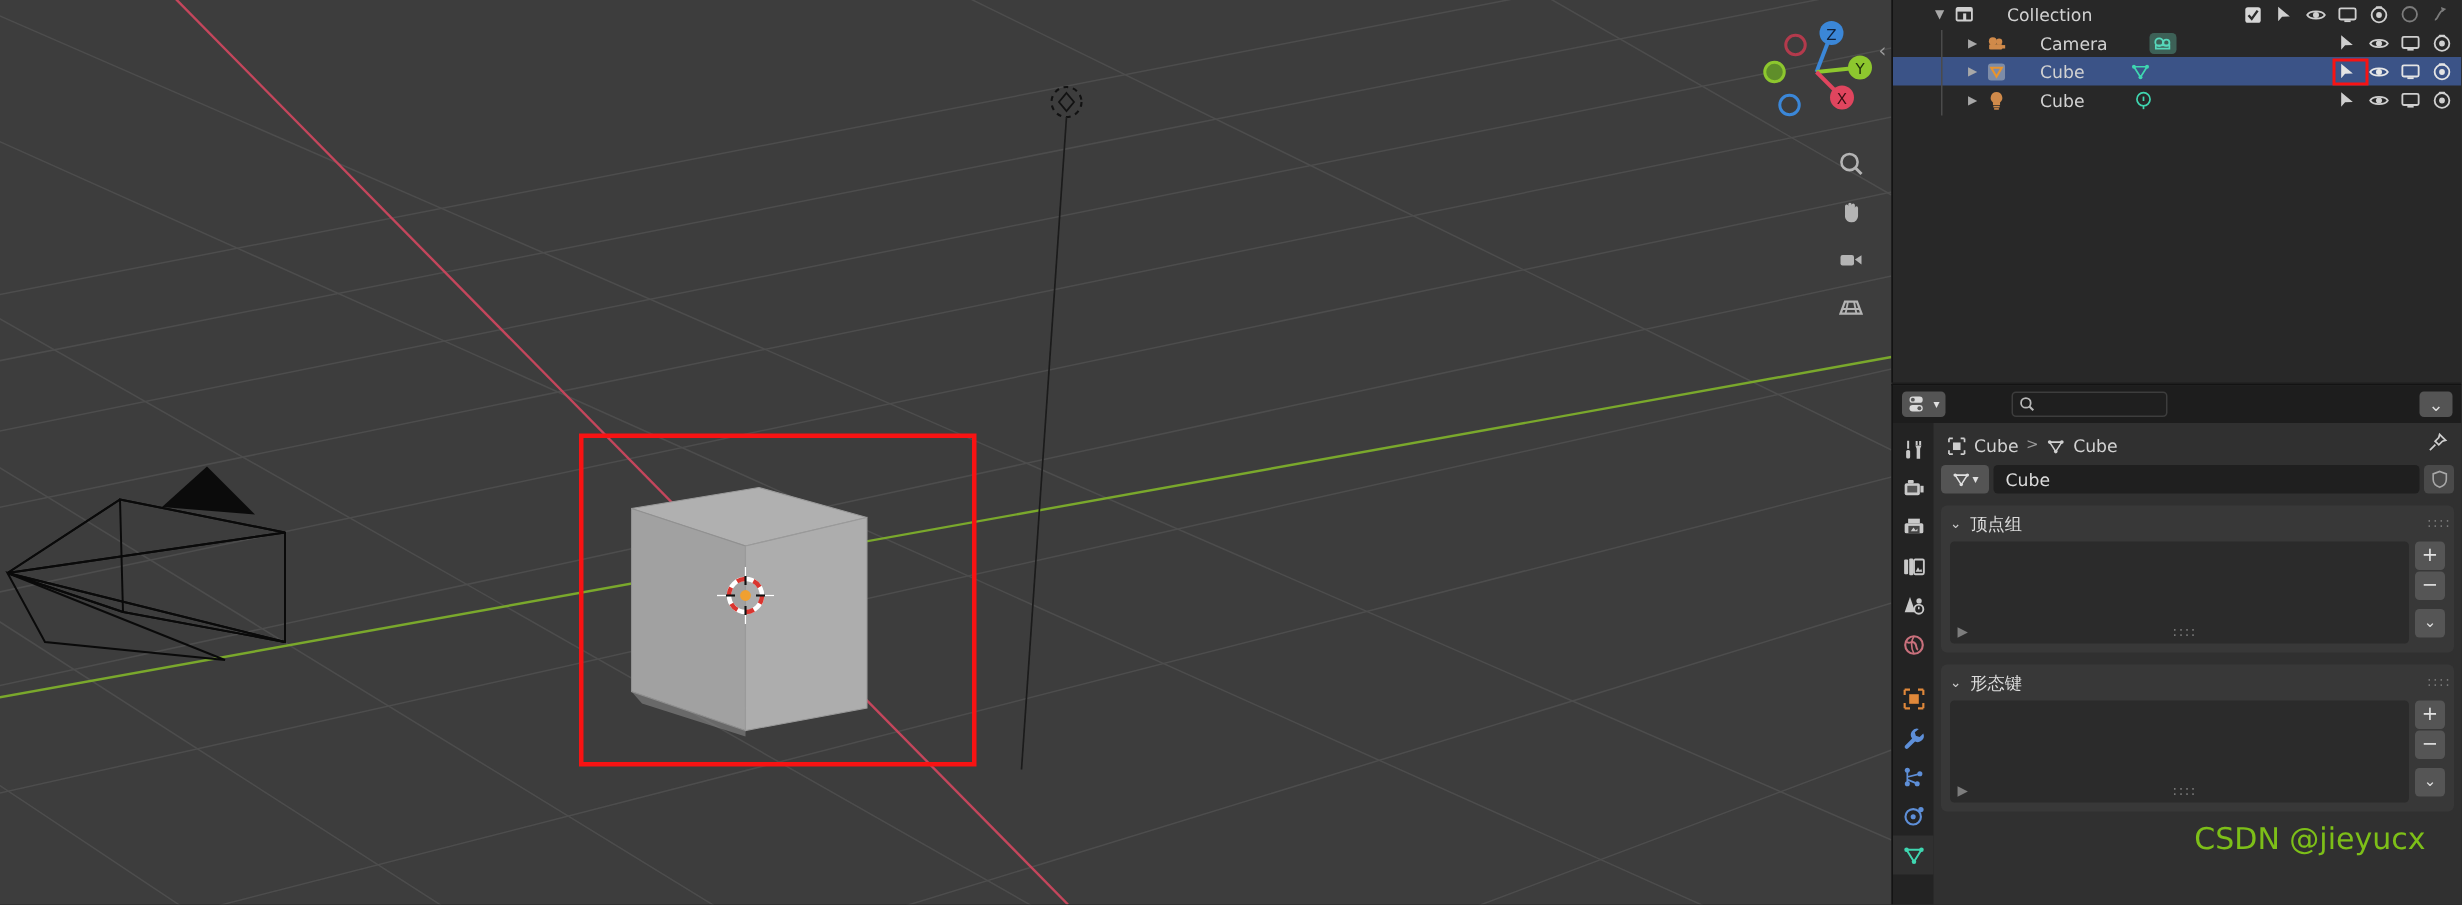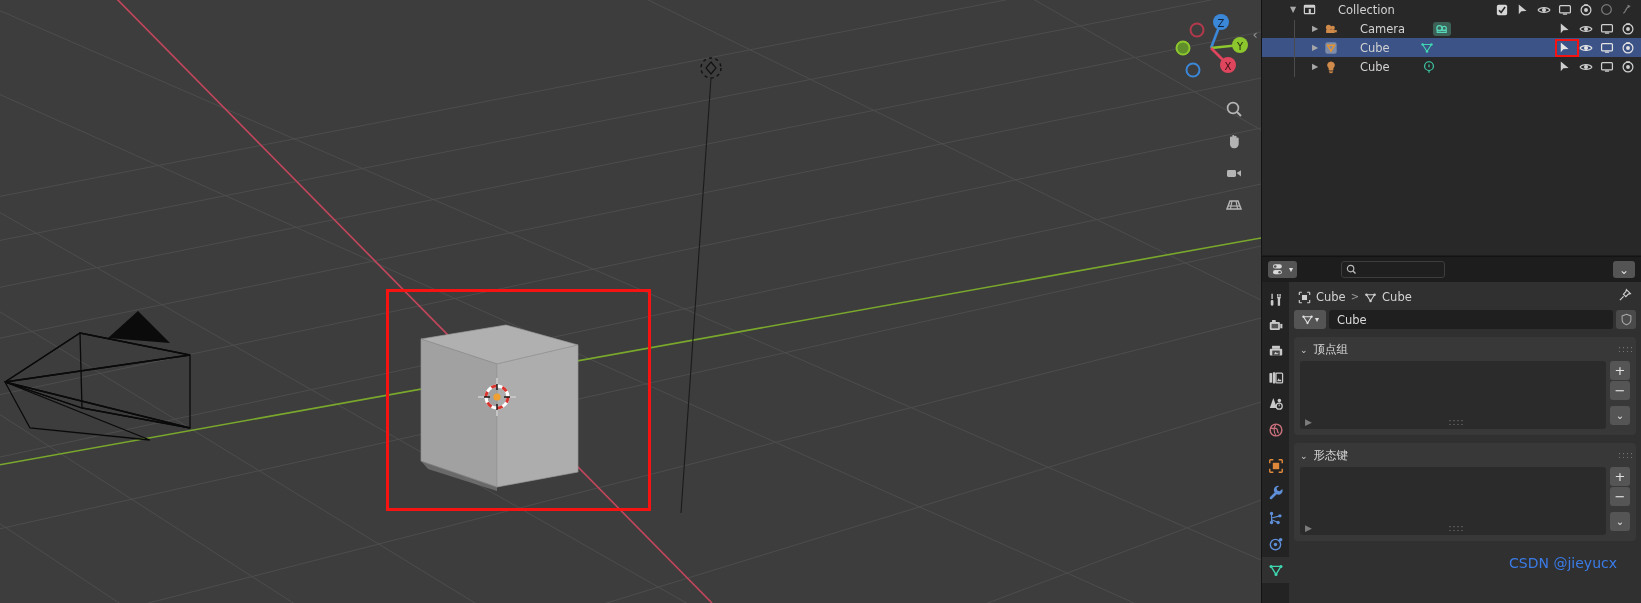--- a/index.html
+++ b/index.html
@@ -182,21 +182,21 @@
   .list-side { display: flex; flex-direction: column; gap: 1px; width: 20px; }
   .sbtn {
     height: 19px; background: #555555; border-radius: 3px;
     display: flex; align-items: center; justify-content: center;
     color: #e2e2e2; font-size: 13px; line-height: 1;
   }
   .sbtn.dn { margin-top: 5px; font-size: 10px; }
 
   #watermark {
     position: absolute; right: 24px; bottom: 32px;
-    font-size: 14px; color: #3b82f6; opacity: .92;
+    font-size: 20px; color: #84cc16; opacity: .92;
     pointer-events: none;
     font-family: "DejaVu Sans", "Liberation Sans", sans-serif;
   }
 </style>
 </head>
 <body>
 
 <div id="viewport">
 
   <svg id="grid-svg" width="1261" height="603">

